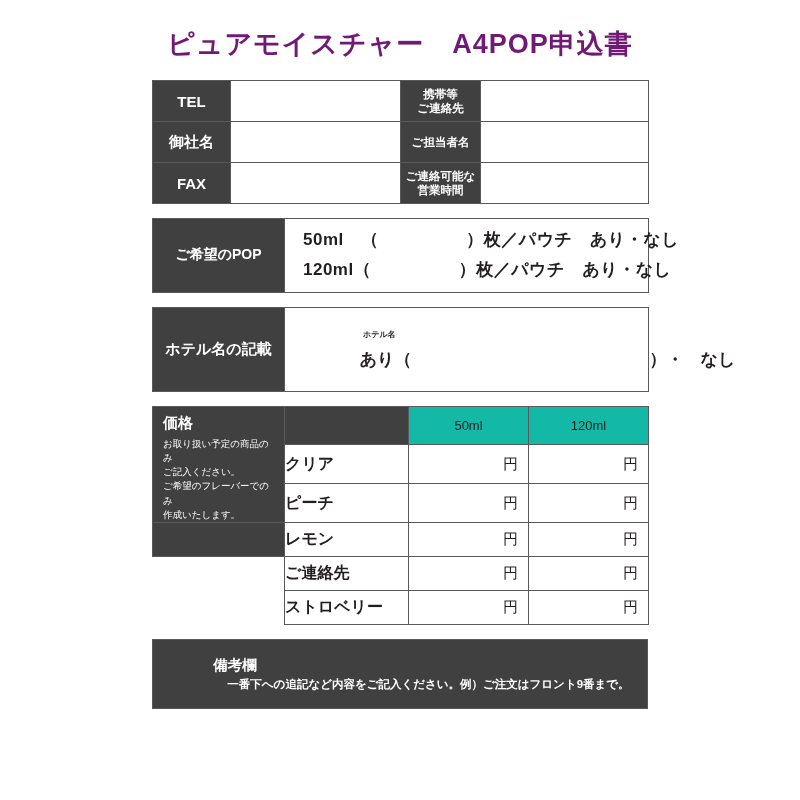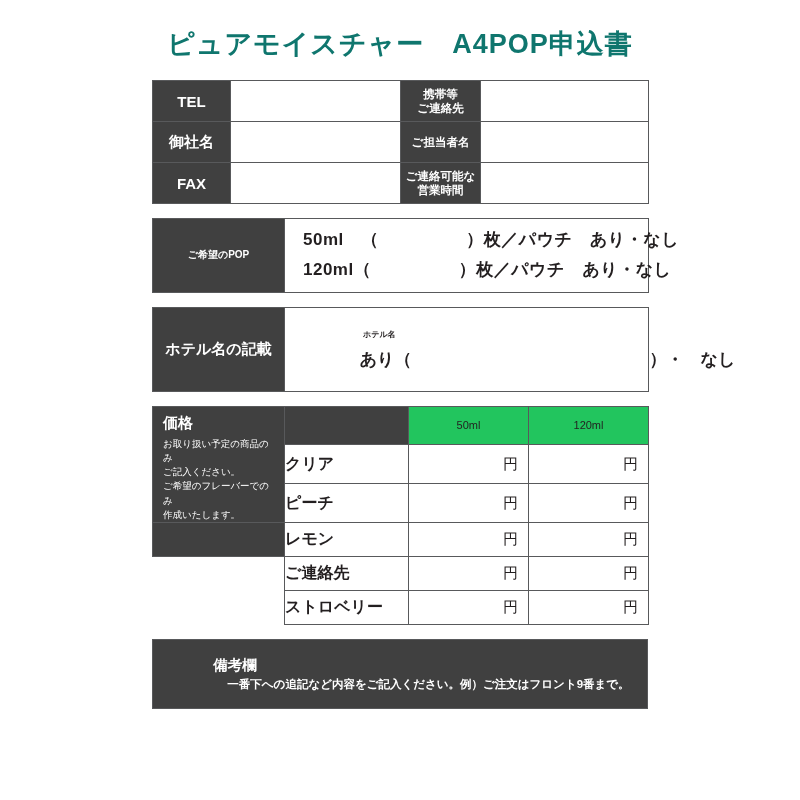--- a/index.html
+++ b/index.html
@@ -22,21 +22,21 @@
     padding: 0;
   }
 
   
   .title {
     text-align: center;
     font-size: 27px;
     font-weight: bold;
     letter-spacing: 1px;
     margin: 26px 0 0 0;
-    color: #0f766e;
+    color: #701a75;
   }
 
   
   .lead {
     margin: 18px 0 0 152px;
     width: 500px;
     font-size: 15.5px;
     line-height: 1.75;
     color: #231f20;
   }
@@ -69,21 +69,21 @@
     font-weight: bold;
   }
   .cell-blank { background: #ffffff; }
 
   
   .t-contact { margin-top: 18px; }
   .t-contact td { height: 40px; }
 
   
   .t-pop { margin-top: 14px; }
-  .t-pop .hd { font-size: 10px; }
+  .t-pop .hd { font-size: 14px; }
   .popcell {
     padding: 6px 0 7px 18px;
     font-size: 17px;
     font-weight: bold;
     line-height: 1.75;
     letter-spacing: 0.5px;
     margin-left: 47px;
   }
   .popline { white-space: pre; }
 
@@ -122,22 +122,22 @@
     margin-bottom: 4px;
   }
   .pricehd .note {
     font-size: 9.5px;
     line-height: 1.5;
     display: block;
     font-weight: normal;
   }
   .volhd {
     text-align: center;
-    font-size: 11px;
-    background: #22c55e;
+    font-size: 13px;
+    background: #14b8a6;
   }
   .flavor {
     font-size: 16px;
     font-weight: bold;
     padding-left: 0;
   }
   .yen {
     text-align: right;
     padding-right: 10px;
     font-size: 15px;

